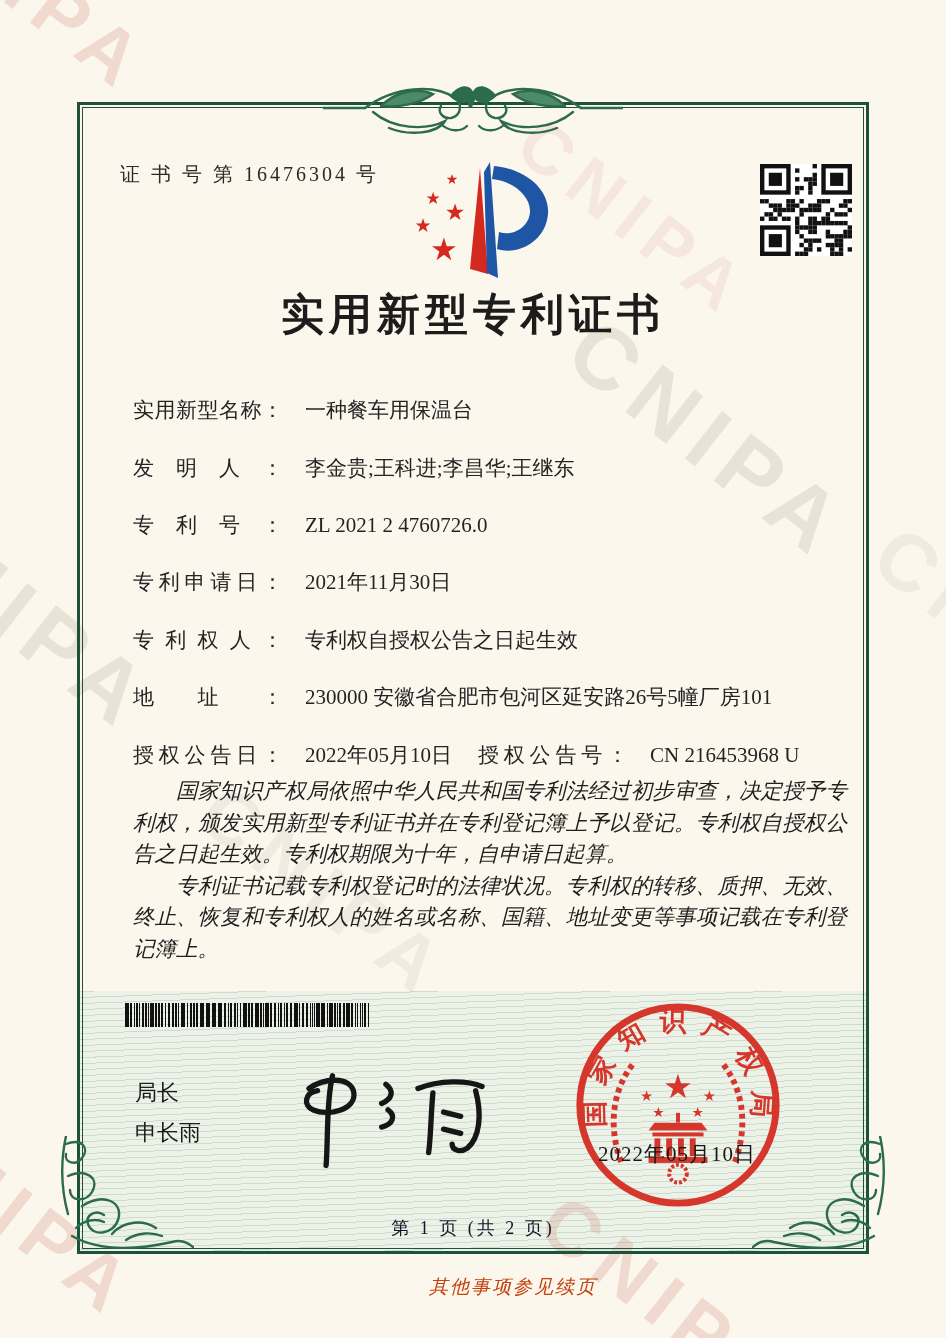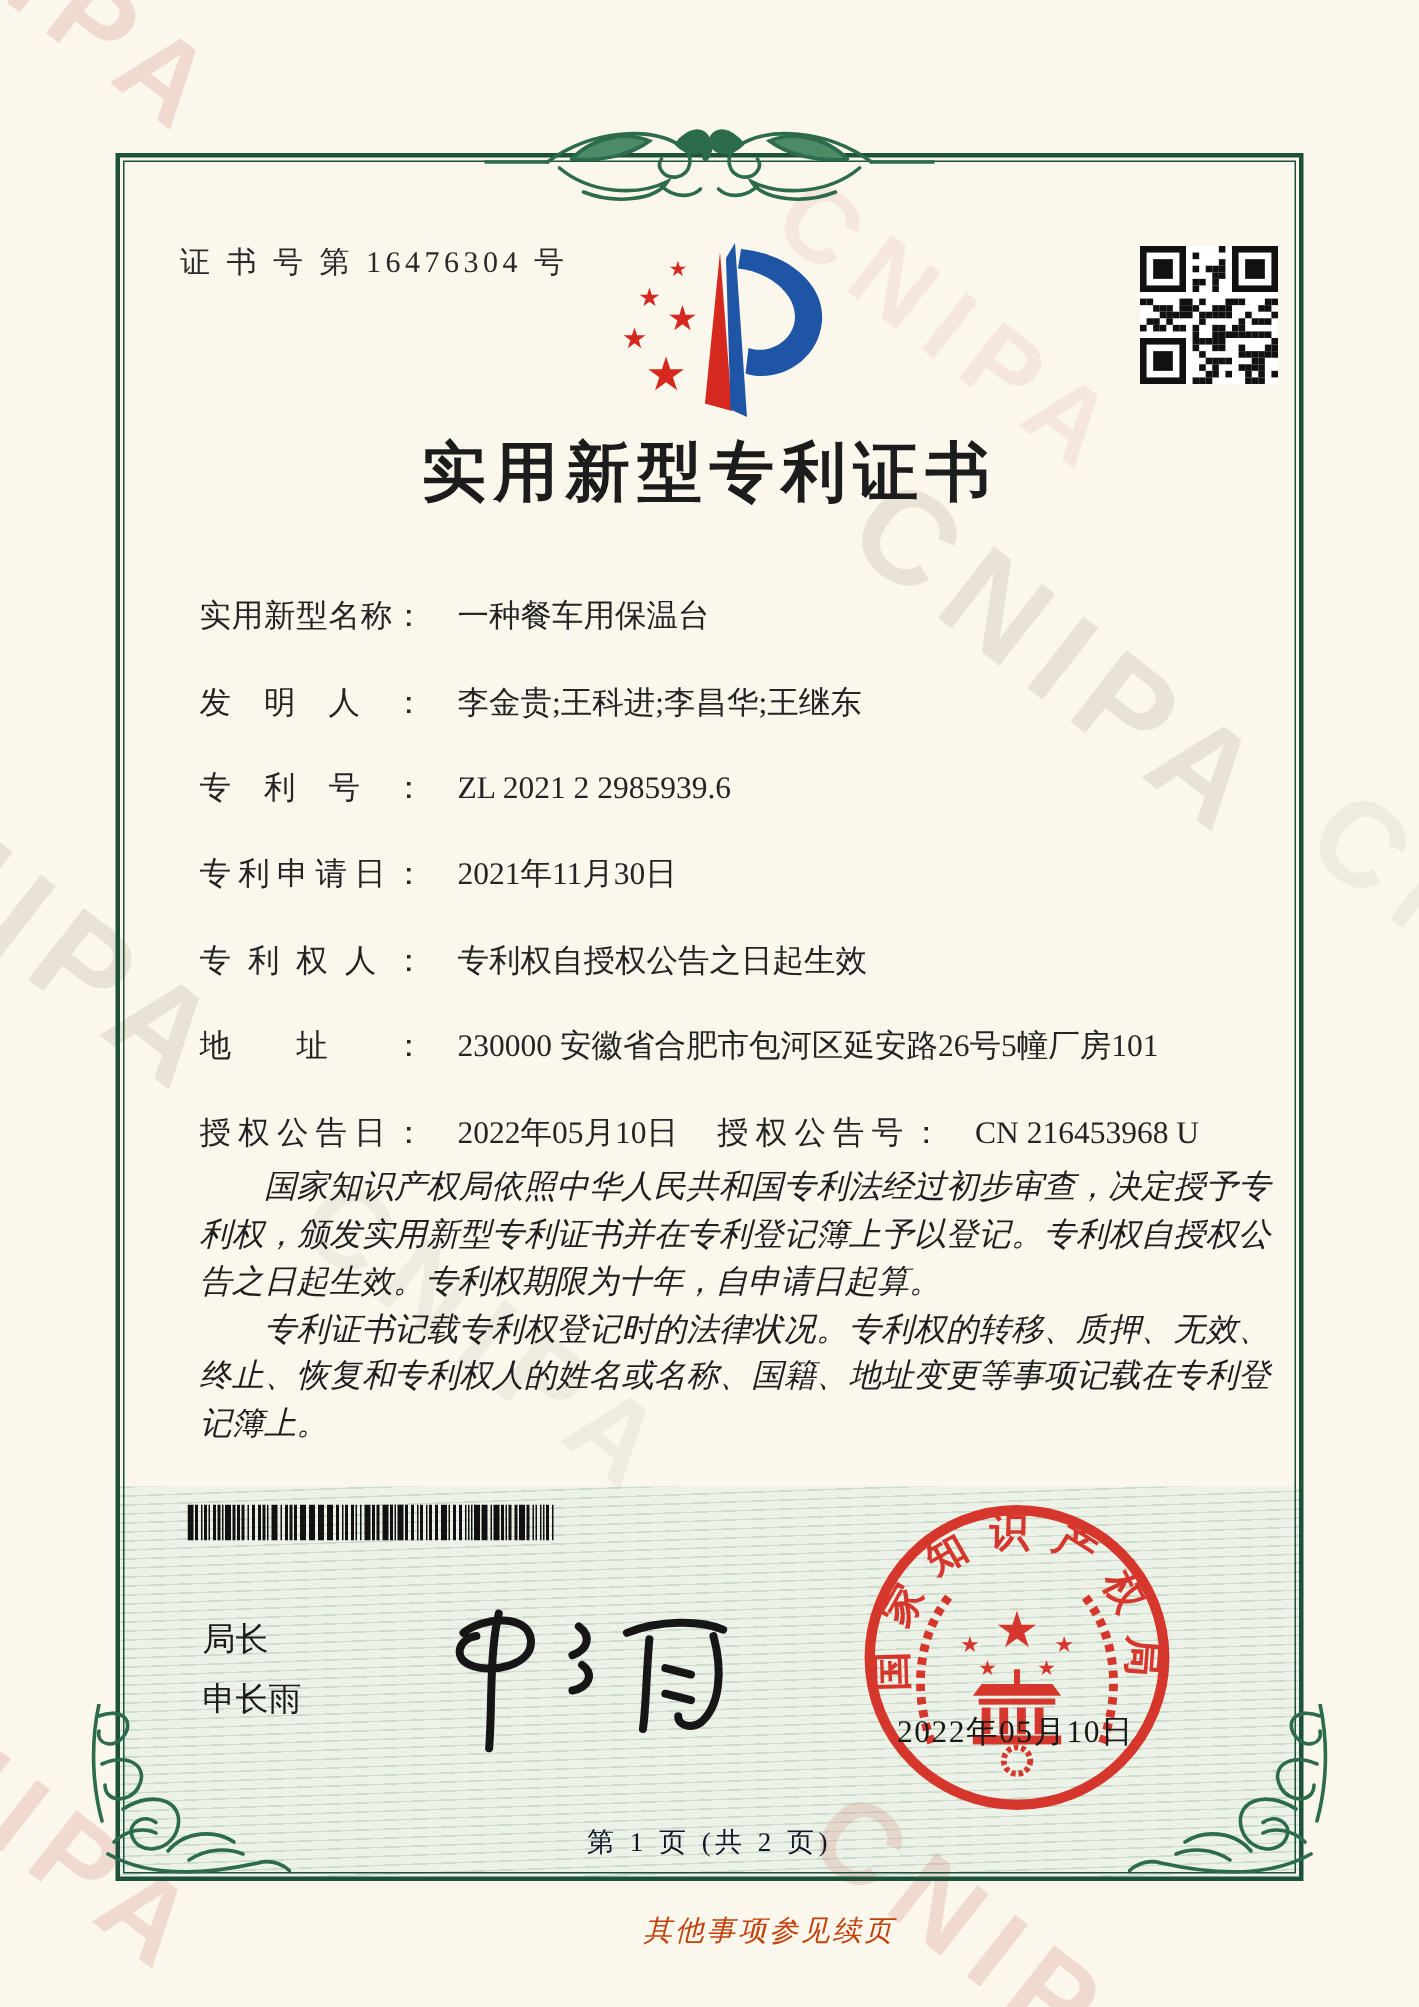--- a/index.html
+++ b/index.html
@@ -289,21 +289,21 @@
 
   <div class="abs title">实用新型专利证书</div>
 
   <div class="abs f-row r1">
     <span class="f-label">实用新型名称：</span><span class="f-value">一种餐车用保温台</span>
   </div>
   <div class="abs f-row r2">
     <span class="f-label">发明人：</span><span class="f-value">李金贵;王科进;李昌华;王继东</span>
   </div>
   <div class="abs f-row r3">
-    <span class="f-label">专利号：</span><span class="f-value">ZL 2021 2 2985939.6</span>
+    <span class="f-label">专利号：</span><span class="f-value">ZL 2021 2 4760726.0</span>
   </div>
   <div class="abs f-row r4">
     <span class="f-label">专利申请日：</span><span class="f-value">2021年11月30日</span>
   </div>
   <div class="abs f-row r5">
     <span class="f-label">专利权人：</span><span class="f-value">专利权自授权公告之日起生效</span>
   </div>
   <div class="abs f-row r6">
     <span class="f-label">地址：</span><span class="f-value">230000 安徽省合肥市包河区延安路26号5幢厂房101</span>
   </div>

